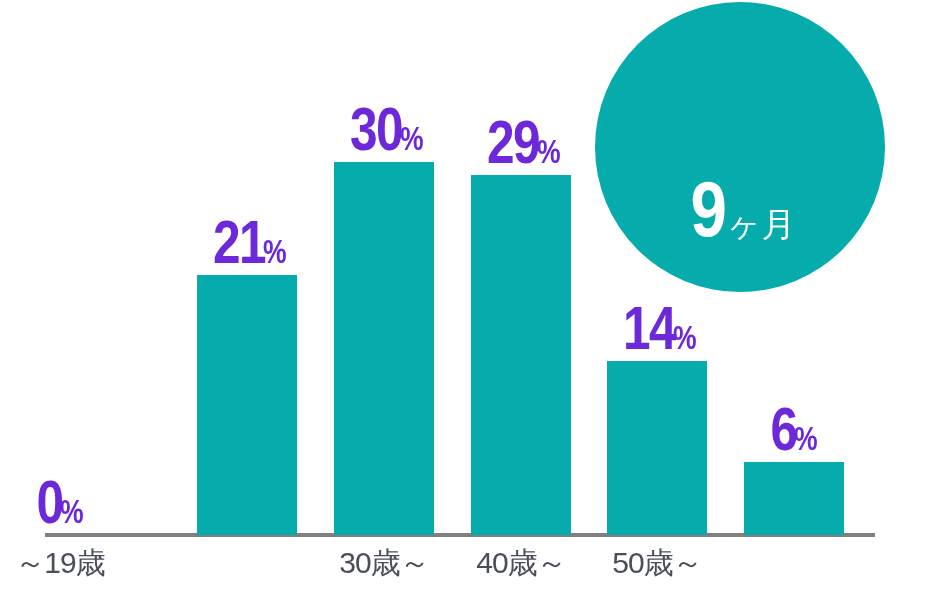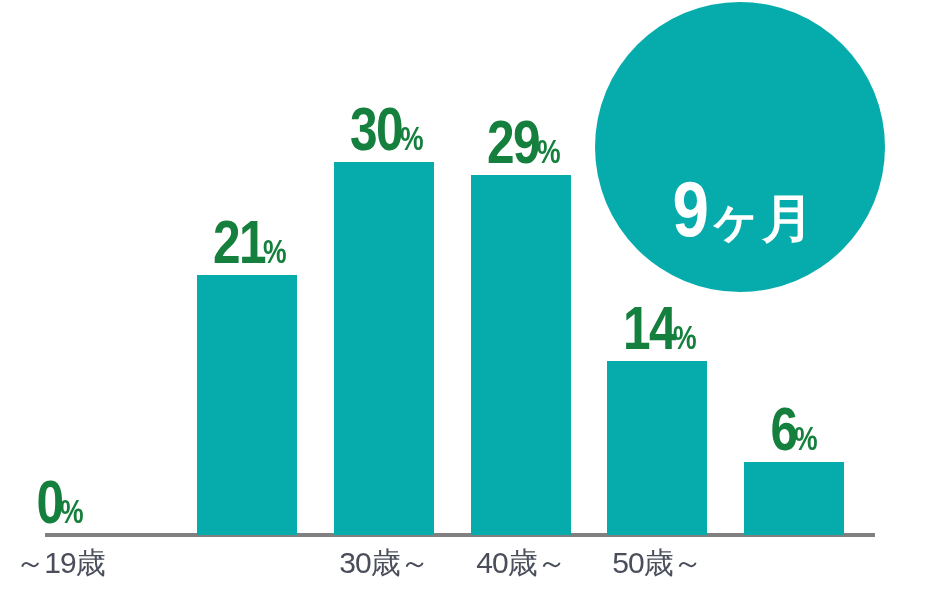--- a/index.html
+++ b/index.html
@@ -50,21 +50,21 @@
     width: 100px;
     background: #06abac;
   }
 
   
   .value-label {
     position: absolute;
     left: 0;
     width: 100px;
     text-align: center;
-    color: #15803d;
+    color: #6d28d9;
     font-family: "Liberation Sans", "DejaVu Sans", sans-serif;
     font-weight: 700;
     white-space: nowrap;
     line-height: 1;
   }
   .value-label .num {
     display: inline-block;
     font-size: 62px;
     font-weight: 700;
     letter-spacing: -2px;
@@ -137,22 +137,22 @@
   }
   .badge-unit {
     display: inline-block;
     font-size: 46px;
     font-weight: 400;
     vertical-align: baseline;
     margin-left: 2px;
   }
   .badge-unit-sm {
     display: inline-block;
-    font-size: 52px;
-    font-weight: 700;
+    font-size: 34px;
+    font-weight: 400;
     vertical-align: baseline;
     margin-left: 2px;
   }
 </style>
 </head>
 <body>
 
 <div id="stage">
 
   <div id="plot">

